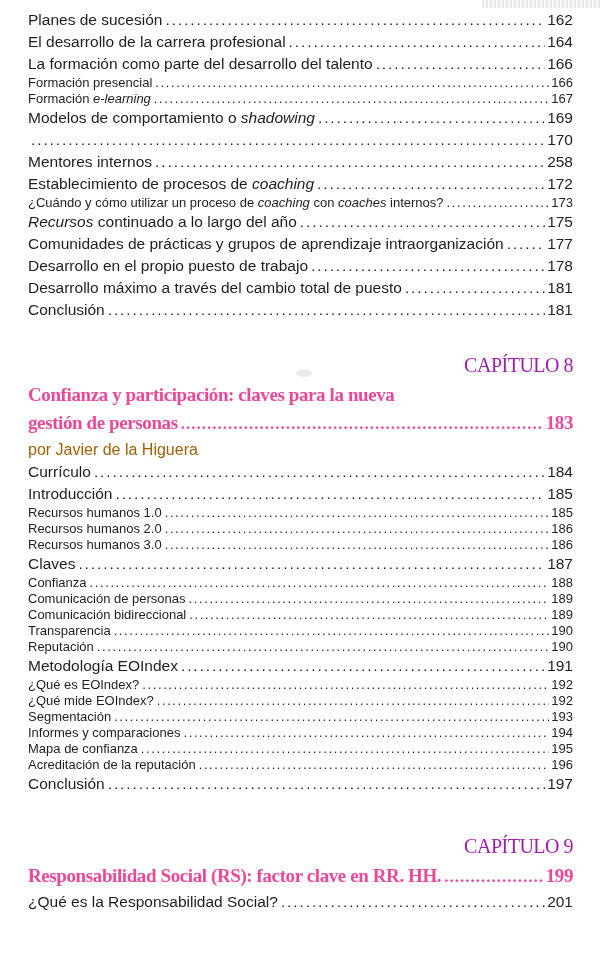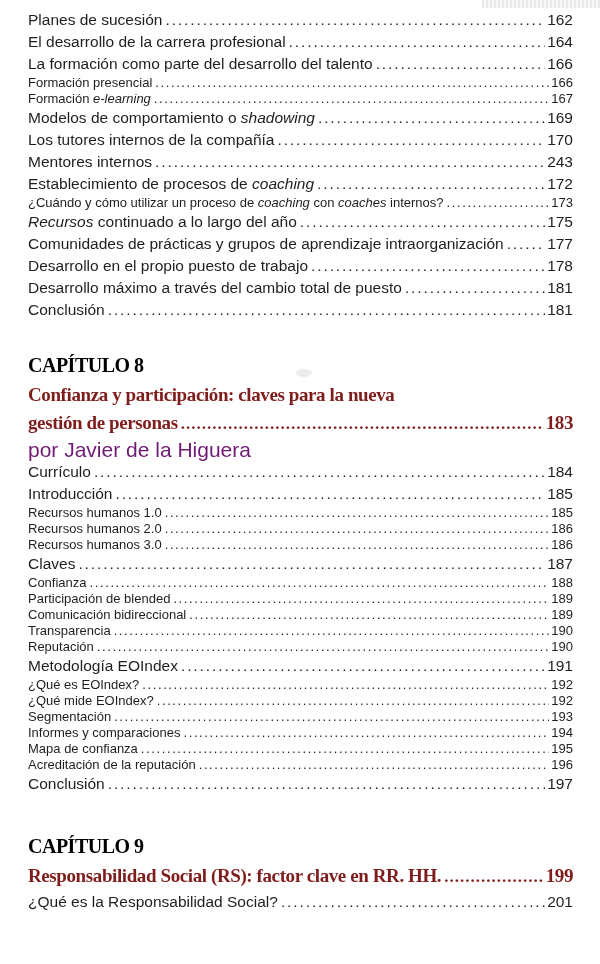--- a/index.html
+++ b/index.html
@@ -65,43 +65,44 @@
   .leader::after {
     content: "................................................................................................................................................................................";
     letter-spacing: 1.9px;
   }
   .row.sub .leader::after { letter-spacing: 1.6px; }
   .page-num { white-space: nowrap; }
 
   
   .chapter {
     font-family: "Liberation Serif", serif;
-    font-weight: 700;
+    font-weight: 400;
     font-size: 20px;
     line-height: 26px;
     letter-spacing: -0.5px;
-    color: #000000;
+    color: #a21caf;
     margin: 0 0 3px 0;
+    text-align: right;
   }
   .title-line, .title-row {
     font-family: "Liberation Serif", serif;
     font-weight: 700;
     font-size: 19px;
     line-height: 28px;
     letter-spacing: -0.4px;
-    color: #7f1d1d;
+    color: #ec4899;
   }
   .title-row { display: flex; align-items: baseline; font-family: Liberation Serif, serif; }
   .title-row .leader::after { letter-spacing: 1px; font-size: 17px; }
   .author {
     font-family: "Liberation Sans", sans-serif;
     font-weight: 400;
-    font-size: 21px;
+    font-size: 16px;
     line-height: 23px;
-    color: #701a75;
+    color: #a16207;
   }
   i { font-style: italic; }
 </style>
 </head>
 <body>
 
 <div class="page">
   <div class="artifact-top-right"></div>
   <div class="smudge-1"></div>
   <main class="toc" id="toc">
@@ -130,28 +131,27 @@
           <span class="label"><span class="seg">Formación </span><i class="seg">e-learning</i></span>
           <span class="leader"></span>
           <span class="page-num">167</span>
         </div>
         <div class="row main">
           <span class="label"><span class="seg">Modelos de comportamiento o </span><i class="seg">shadowing</i></span>
           <span class="leader"></span>
           <span class="page-num">169</span>
         </div>
         <div class="row main">
-          <span class="label"><span class="seg">Los tutores internos de la compañía</span></span>
           <span class="leader"></span>
           <span class="page-num">170</span>
         </div>
         <div class="row main">
           <span class="label"><span class="seg">Mentores internos</span></span>
           <span class="leader"></span>
-          <span class="page-num">243</span>
+          <span class="page-num">258</span>
         </div>
         <div class="row main">
           <span class="label"><span class="seg">Establecimiento de procesos de </span><i class="seg">coaching</i></span>
           <span class="leader"></span>
           <span class="page-num">172</span>
         </div>
         <div class="row sub">
           <span class="label"><span class="seg">¿Cuándo y cómo utilizar un proceso de </span><i class="seg">coaching</i><span class="seg"> con </span><i class="seg">coaches</i><span class="seg"> internos?</span></span>
           <span class="leader"></span>
           <span class="page-num">173</span>
@@ -220,21 +220,21 @@
           <span class="label"><span class="seg">Claves</span></span>
           <span class="leader"></span>
           <span class="page-num">187</span>
         </div>
         <div class="row sub">
           <span class="label"><span class="seg">Confianza</span></span>
           <span class="leader"></span>
           <span class="page-num">188</span>
         </div>
         <div class="row sub">
-          <span class="label"><span class="seg">Participación de blended</span></span>
+          <span class="label"><span class="seg">Comunicación de personas</span></span>
           <span class="leader"></span>
           <span class="page-num">189</span>
         </div>
         <div class="row sub">
           <span class="label"><span class="seg">Comunicación bidireccional</span></span>
           <span class="leader"></span>
           <span class="page-num">189</span>
         </div>
         <div class="row sub">
           <span class="label"><span class="seg">Transparencia</span></span>

